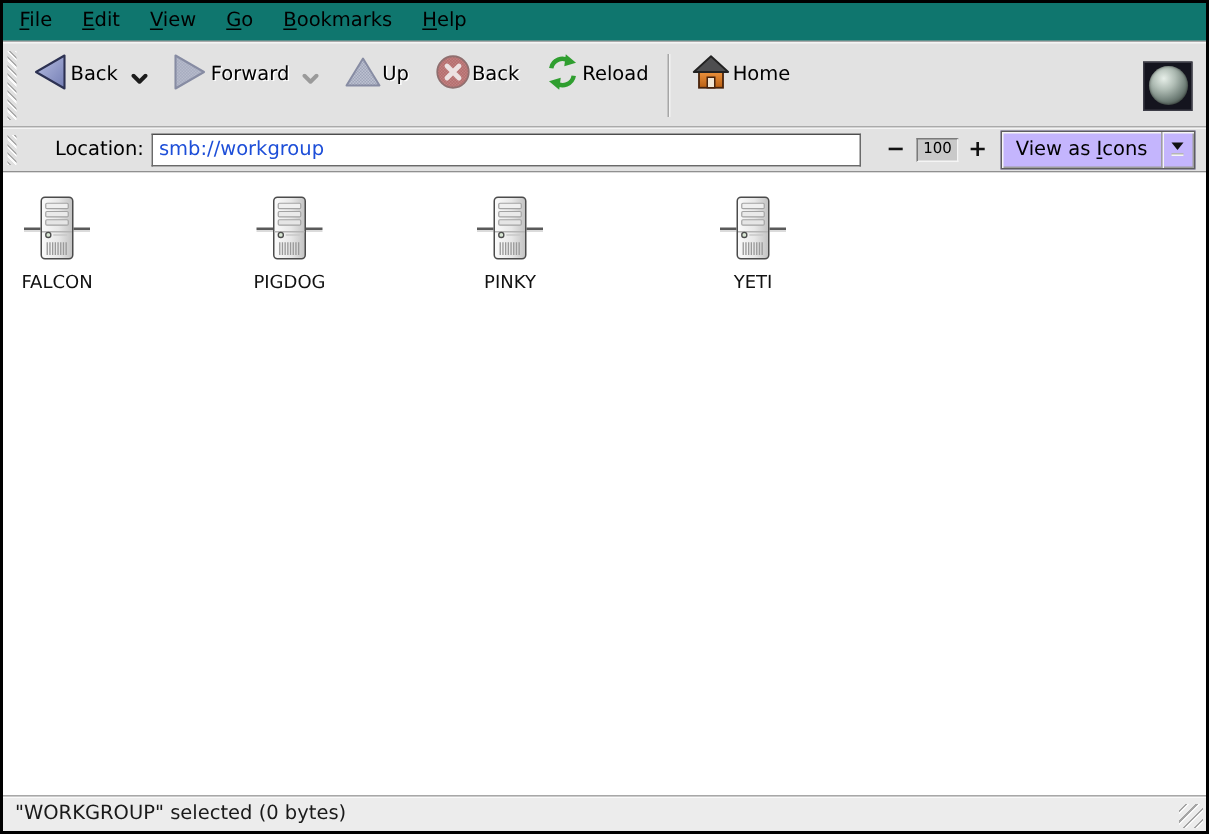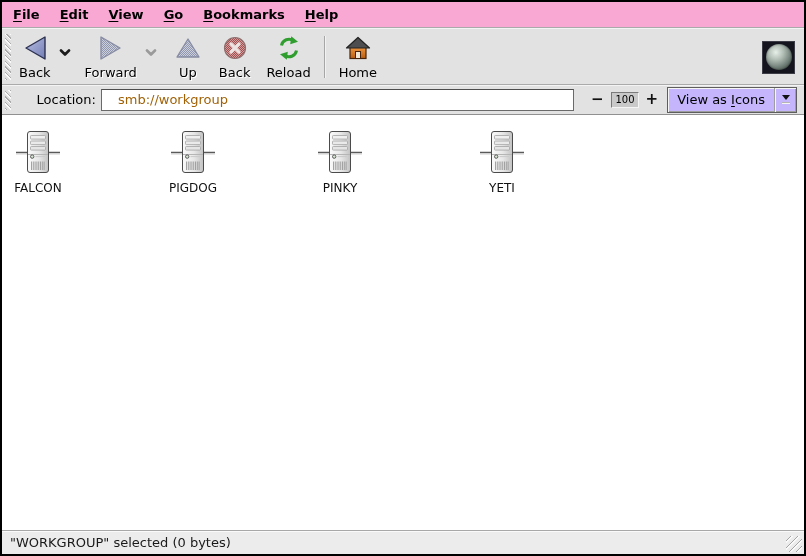--- a/index.html
+++ b/index.html
@@ -7,40 +7,40 @@
   body { font-family:"DejaVu Sans","Liberation Sans",sans-serif; }
 
   .window {
     position:relative; width:806px; height:556px;
     border:2px solid #000; background:#e0e0e0;
     display:flex; flex-direction:column; overflow:hidden;
   }
 
   
   .menubar {
-    height:26px; display:flex; align-items:center;
+    height:26px; display:flex; 
     padding-left:1px; border-bottom:1px solid #aaa;
-    background:#f9a8d4; flex:0 0 auto;font-weight:bold;
+    background:#0f766e; flex:0 0 auto;
   }
   .menu-item { padding:4px 10px; font-size:13px; color:#000; cursor:default; }
   .mn { text-decoration:underline; text-underline-offset:2px; }
 
   
   .toolbar {
     height:57px; display:flex; align-items:flex-start;
     border-bottom:1px solid #aaa; box-shadow:inset 0 1px 0 #f4f4f4;
     background:#e2e2e2; flex:0 0 auto; padding-top:2px;
   }
   .grippy {
     width:6px; align-self:center;
     background:repeating-linear-gradient(45deg,#fbfbfb 0 1px,#ababab 1px 2px,#e0e0e0 2px 4px);
   }
   .toolbar .grippy { height:46px; margin:0 2px 0 3px; }
   .tbtn {
-    display:flex; flex-direction:column; align-items:center;
+    display:flex; flex-direction:row; align-items:center;
     padding:3px 6px 2px; min-width:42px; cursor:default;
   }
   .ticon { height:30px; display:flex; align-items:center; justify-content:center; }
   .tlabel { font-size:13px; color:#000; margin-top:2px; white-space:nowrap; }
   .tbtn.disabled .tlabel { color:#000000; text-shadow:1px 1px 0 #fff; }
   .chev {
     width:16px; height:34px; display:flex; align-items:center; justify-content:center;
     margin:6px 0 0 0;
   }
   .tsep { width:1px; height:42px; background:#a6a6a6; box-shadow:1px 0 0 #f2f2f2; margin:6px 8px 0 7px; }
@@ -59,21 +59,21 @@
   .locationbar {
     height:30px; display:flex; align-items:center;
     border-bottom:1px solid #909090; background:#e2e2e2; flex:0 0 auto;
     box-shadow:inset 0 1px 0 #f4f4f4;
   }
   .locationbar .grippy { height:20px; margin:0 2px 0 3px; }
   .loc-label { font-size:13px; color:#000000; margin:0 5px 0 24px; }
   .loc-input {
     width:506px; height:22px; border:1px solid #6a6a6a; border-top-color:#4d4d4d;
     background:#fff; font:13px "DejaVu Sans","Liberation Sans",sans-serif;
-    padding:0 16px; color:#a16207; outline:none;
+    padding:0 4px; color:#1d4ed8; outline:none;
   }
   .zoom-out { margin-left:17px; }
   .zoom-in  { margin-left:7px; }
   .zoom-btn { font-size:15px; font-weight:bold; color:#111; line-height:15px; cursor:default; }
   .zoom-level {
     margin-left:8px; width:29px; height:16px; background:#c9c9c9;
     border:1px solid; border-color:#7a7a7a #f5f5f5 #f5f5f5 #7a7a7a;
     font-size:10px; text-align:center; line-height:14px; color:#000;
   }
   .viewas {

